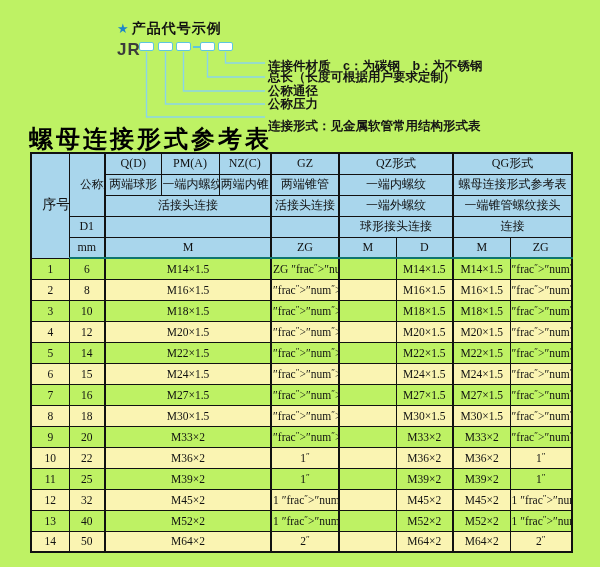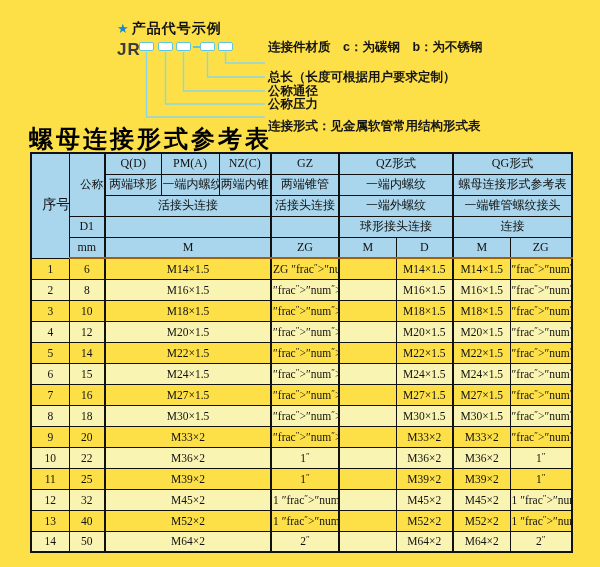--- a/index.html
+++ b/index.html
@@ -1,18 +1,18 @@
 <!DOCTYPE html>
 <html style="--header-bg: #a9d6ec; --alt-bg: #faf4b2; --accent: #5ec6de; --star: #1c86c8;"><head>
 <meta charset="utf-8">
 <style>
   * { margin:0; padding:0; box-sizing:border-box; }
   html,body { background:#ffffff; }
   .page {
-    position:relative; width:600px; height:567px; background:#fde047;
+    position:relative; width:600px; height:567px; background:#bef264;
     font-family:"Liberation Serif","DejaVu Serif",serif; color:#111;
     overflow:hidden;
     padding-left:23px;
   }
   
   .diagram-heading {
     position:absolute; left:117px; top:20px;
     font-family:"Liberation Sans","DejaVu Sans",sans-serif;
     font-size:14px; font-weight:bold; letter-spacing:1px;
   }
@@ -46,21 +46,21 @@
     position:absolute; left:30px; top:152px; width:541px;
     border-collapse:collapse; table-layout:fixed;
     border:2px solid #111;
   }
   .ref-table th, .ref-table td {
     border:1px solid #111; text-align:center; vertical-align:middle;
     font-weight:normal; font-size:12px; height:21px; padding:0 1px;
     overflow:hidden; white-space:nowrap;
   }
   .ref-table thead th { background:var(--header-bg,#a9d6ec); }
-  .ref-table thead tr:last-child th { border-bottom:2px solid #a16207; }
+  .ref-table thead tr:last-child th { border-bottom:2px solid #0f766e; }
   .ref-table th.bl, .ref-table td.bl { border-left:2px solid #111; }
   .ref-table tbody tr.alt td { background:var(--alt-bg,#faf4b2); }
   .ref-table tbody td { font-size:11.5px; }
   .vtext {
     width:1.15em; margin:0 auto; word-break:break-all;
     font-size:14px; letter-spacing:0;
   }
   .vtext.v2 { line-height:2.9em; }
   .vtext.v4 { line-height:1.3em; font-size:11.5px; }
   .inch { font-size:9px; vertical-align:top; line-height:1; }
@@ -84,21 +84,21 @@
   <span class="code-box" style="left:218px"></span>
 
   <svg class="leader-lines" viewBox="0 0 600 135">
     <polyline points="225.5,52 225.5,63 265,63" fill="none" stroke="#8ad5e8" stroke-width="1.4"></polyline>
     <polyline points="207.5,52 207.5,77 265,77" fill="none" stroke="#8ad5e8" stroke-width="1.4"></polyline>
     <polyline points="183.5,52 183.5,91 265,91" fill="none" stroke="#8ad5e8" stroke-width="1.4"></polyline>
     <polyline points="165.5,52 165.5,104 265,104" fill="none" stroke="#8ad5e8" stroke-width="1.4"></polyline>
     <polyline points="146.5,52 146.5,117 265,117" fill="none" stroke="#8ad5e8" stroke-width="1.4"></polyline>
   </svg>
 
-  <div class="code-label" style="top:40px">连接件材质　c：为碳钢　b：为不锈钢</div>
+  <div class="code-label" style="top:59px">连接件材质　c：为碳钢　b：为不锈钢</div>
   <div class="code-label" style="top:70px">总长（长度可根据用户要求定制）</div>
   <div class="code-label" style="top:84px">公称通径</div>
   <div class="code-label" style="top:97px">公称压力</div>
   <div class="code-label" style="top:119px">连接形式：见金属软管常用结构形式表</div>
 
   <div class="page-title">螺母连接形式参考表</div>
 
   <table class="ref-table">
     <colgroup>
       <col style="width:38px">

